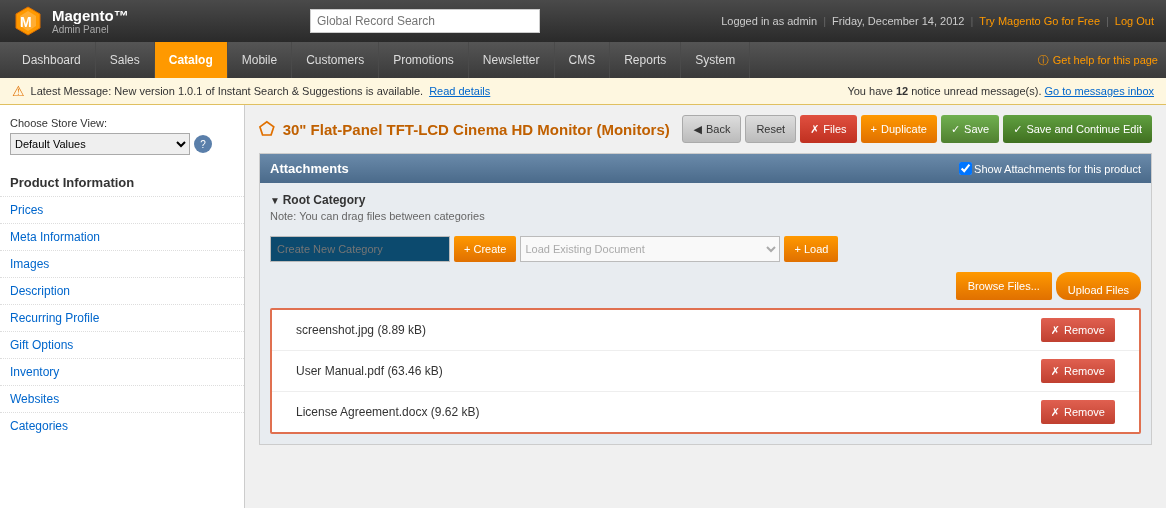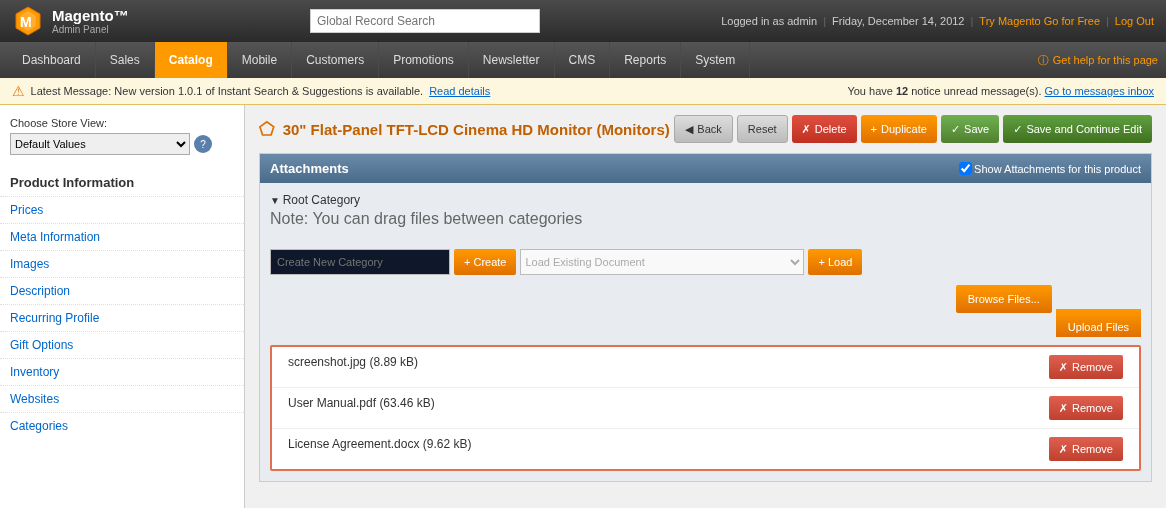--- a/index.html
+++ b/index.html
@@ -220,32 +220,32 @@
       font-weight: normal;
     }
 
     #attachments-body {
       padding: 10px;
       background: #e8ecf0;
     }
 
     #root-category-label {
       font-size: 12px;
-      font-weight: normal;
+      font-weight: bold;
       color: #333;
       margin-bottom: 3px;
     }
     #root-category-label::before {
       content: '▼ ';
       font-size: 10px;
     }
     #drag-note {
-      font-size: 16px;
+      font-size: 11px;
       color: #666;
-      margin-bottom: 21px;
+      margin-bottom: 14px;
     }
 
     #category-row {
       display: flex;
       align-items: center;
       gap: 4px;
       margin-bottom: 10px;
     }
     #create-category-input {
       width: 180px;
@@ -267,31 +267,32 @@
     }
     .btn-load { background: linear-gradient(to bottom, #f90, #e07000); color: #fff; height: 26px; padding: 0 10px; font-size: 11px; border: none; cursor: pointer; border-radius: 2px; display: flex; align-items: center; gap: 3px; }
 
     #file-actions-row {
       display: flex;
       justify-content: flex-end;
       gap: 4px;
       margin-bottom: 8px;
     }
     .btn-browse { background: linear-gradient(to bottom, #f90, #e07000); color: #fff; height: 28px; padding: 0 12px; font-size: 11px; border: none; cursor: pointer; border-radius: 2px; }
-    .btn-upload { background: linear-gradient(to bottom, #f90, #e07000); color: #fff; height: 28px; padding: 12px 12px; font-size: 11px; border: none; cursor: pointer; border-radius: 0; margin-top: 24px; }
+    .btn-upload { background: linear-gradient(to bottom, #f90, #e07000); color: #fff; height: 28px; padding: 12px 12px; font-size: 11px; border: none; cursor: pointer; border-radius: 12px; }
 
     #files-list {
       border: 2px solid #e07050;
       background: #fff;
       border-radius: 2px;
     }
     .file-row {
       display: flex;
-      justify-content: space-between;
-      padding: 8px 16px;
+      align-items: center;
+      justify-content: space-between;
+      padding: 8px 24px;
       border-bottom: 1px solid #eee;
     }
     .file-row:last-child { border-bottom: none; }
     .file-name { font-size: 12px; color: #333; }
     .btn-remove {
       background: linear-gradient(to bottom, #e06050, #c04030);
       color: #fff;
       height: 24px;
       padding: 0 10px;
       font-size: 11px;
@@ -397,21 +398,21 @@
         <span>30" Flat-Panel TFT-LCD Cinema HD Monitor (Monitors)</span>
       </div>
       <div id="action-buttons">
         <button class="btn btn-gray">
           <span>◀</span>
           <span>Back</span>
         </button>
         <button class="btn btn-gray">Reset</button>
         <button class="btn btn-red">
           <span>✗</span>
-          <span>Delete</span>
+          <span>Files</span>
         </button>
         <button class="btn btn-orange">
           <span>+</span>
           <span>Duplicate</span>
         </button>
         <button class="btn btn-save">
           <span>✓</span>
           <span>Save</span>
         </button>
         <button class="btn btn-save-cont">
@@ -427,26 +428,26 @@
         <div id="show-attachments-check">
           <input type="checkbox" checked="" style="">
           <span>Show Attachments for this product</span>
         </div>
       </div>
       <div id="attachments-body">
         <div id="root-category-label">Root Category</div>
         <div id="drag-note">Note: You can drag files between categories</div>
 
         <div id="category-row">
-          <input type="text" id="create-category-input" style="width: 180px; height: 26px; padding: 0px 6px; font-size: 11px; border: 1px solid rgb(187, 187, 187); background: #0f172a; color: rgb(170, 170, 170);" placeholder="Create New Category">
+          <input type="text" id="create-category-input" style="width: 180px; height: 26px; padding: 0px 6px; font-size: 11px; border: 1px solid rgb(187, 187, 187); background: #0c4a6e; color: rgb(170, 170, 170);" placeholder="Create New Category">
           <button class="btn-create">
             <span>+</span>
             <span>Create</span>
           </button>
-          <select id="load-existing-select" style="width:284px;height:26px;font-size:11px;border:1px solid #bbb;background:#f9f9f9;color:#aaa;">
+          <select id="load-existing-select" style="width:260px;height:26px;font-size:11px;border:1px solid #bbb;background:#f9f9f9;color:#aaa;">
             <option>Load Existing Document</option>
           </select>
           <button class="btn-load">
             <span>+</span>
             <span>Load</span>
           </button>
         </div>
 
         <div id="file-actions-row">
           <button class="btn-browse">

